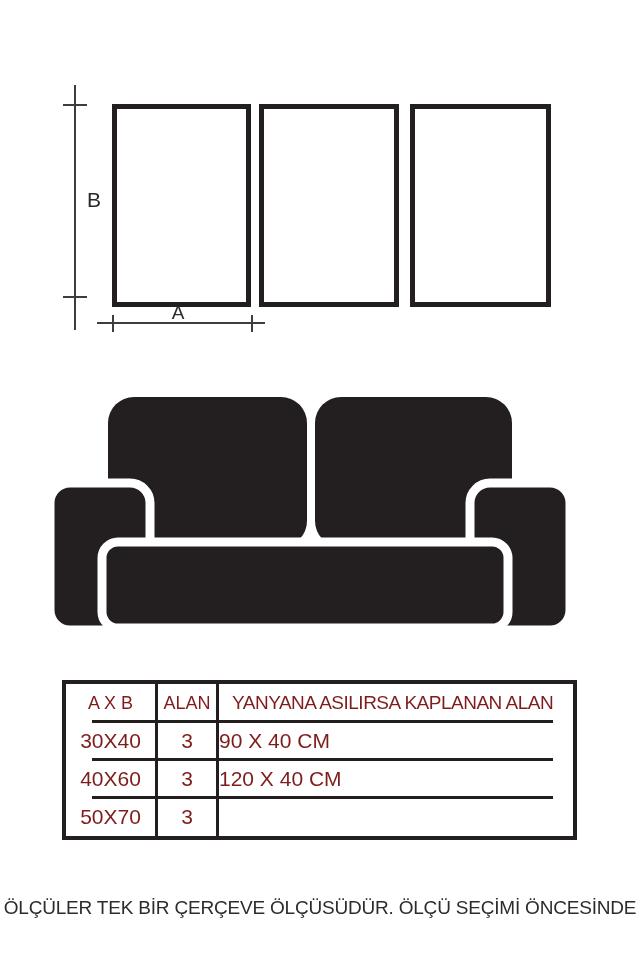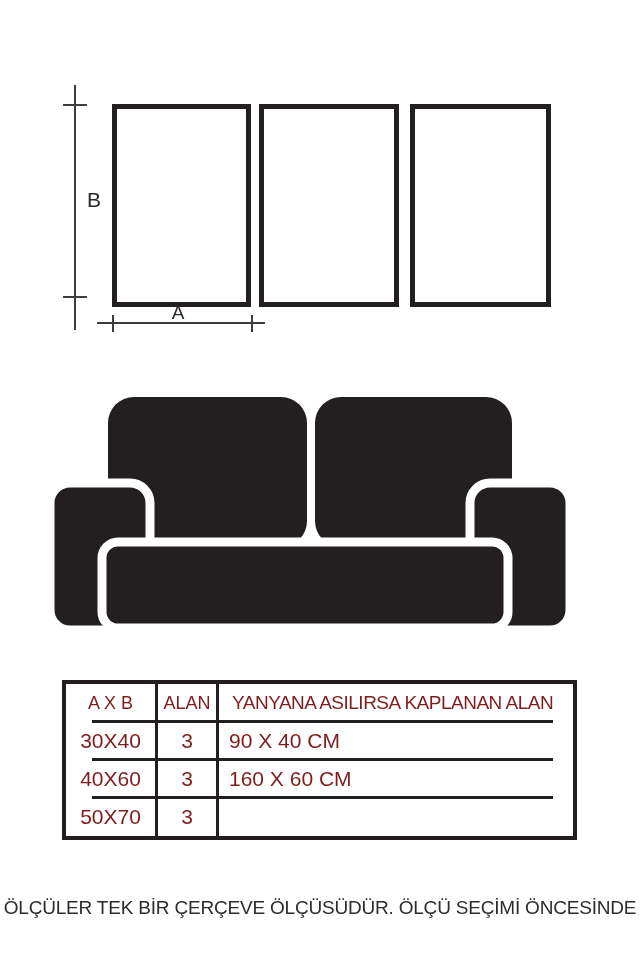--- a/index.html
+++ b/index.html
@@ -72,21 +72,21 @@
   .tc {
     display: flex;
     align-items: center;
     justify-content: center;
     font-size: 21px;
     color: #7f1d1d;
     white-space: nowrap;
     overflow: hidden;
   }
   .tc.colsep { border-right: 3px solid #231f20; }
-  .tc.left   { justify-content: flex-start; padding-left: 10px; }
+  .tc.left   { justify-content: flex-start; }
   .tc.head   { font-size: 18px; }
   .tc.head3  { font-size: 19px; letter-spacing: -0.5px; padding-left: 13px; }
   .rowline {
     position: absolute;
     left: 26px;
     width: 461px;
     height: 3px;
     background: #231f20;
   }
   #rowline-1 { top: 36px; }
@@ -137,21 +137,21 @@
   <div class="tc head colsep">A X B</div>
   <div class="tc head colsep">ALAN</div>
   <div class="tc head head3 left">YANYANA ASILIRSA KAPLANAN ALAN</div>
 
   <div class="tc colsep">30X40</div>
   <div class="tc colsep">3</div>
   <div class="tc left">90 X 40 CM</div>
 
   <div class="tc colsep">40X60</div>
   <div class="tc colsep">3</div>
-  <div class="tc left">160 X 60 CM</div>
+  <div class="tc left">120 X 40 CM</div>
 
   <div class="tc colsep">50X70</div>
   <div class="tc colsep">3</div>
 
   <div class="rowline" id="rowline-1"></div>
   <div class="rowline" id="rowline-2"></div>
   <div class="rowline" id="rowline-3"></div>
 </div>
 
 <div id="footer-note">

